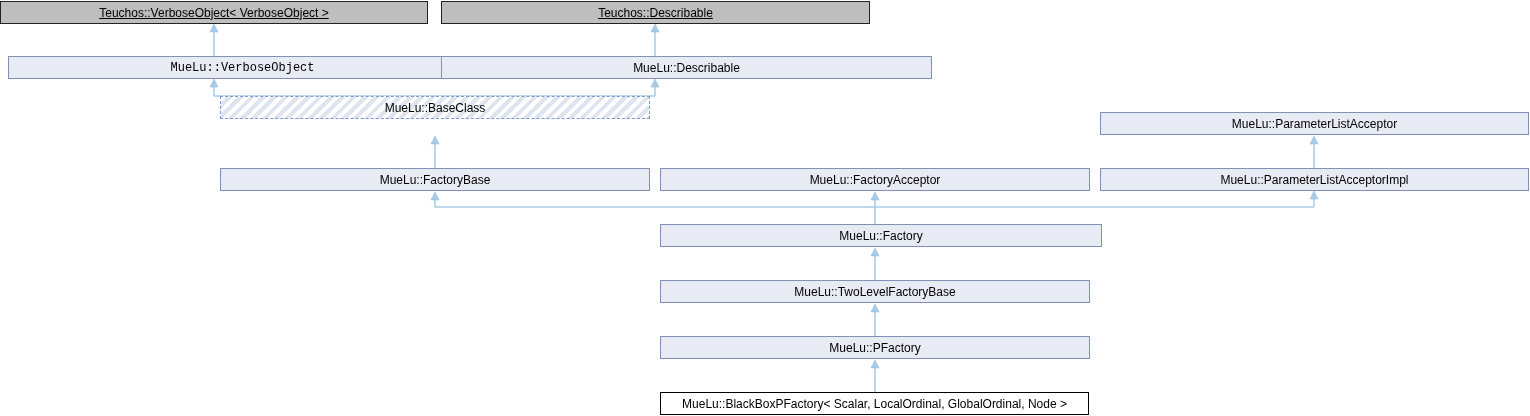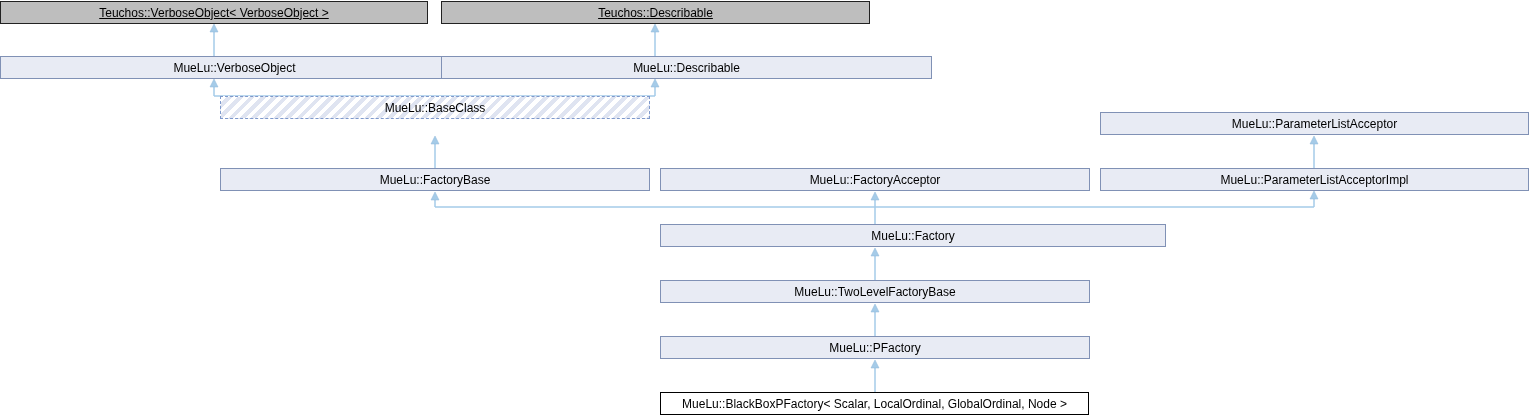--- a/index.html
+++ b/index.html
@@ -122,35 +122,35 @@
     <g>
       <path class="edge-line" d="M875,392 L875,367"></path>
       <polygon class="edge-arrow" points="875,360 871,368 879,368"></polygon>
     </g>
   </svg>
 
   <div class="node external" style="left:0px; top:1px; width:428px;">Teuchos::VerboseObject&lt; VerboseObject &gt;</div>
 
   <div class="node external" style="left:441px; top:1px; width:429px;">Teuchos::Describable</div>
 
-  <div class="node" style="left:0px; top:56px; width:469px;">MueLu::VerboseObject</div>
+  <div class="node" style="left:8px; top:56px; width:469px;font-family:Liberation Mono, monospace;">MueLu::VerboseObject</div>
 
   <div class="node" style="left:441px; top:56px; width:491px;">MueLu::Describable</div>
 
   <div class="node truncated" style="left:220px; top:96px; width:430px;">MueLu::BaseClass</div>
 
   <div class="node" style="left:1100px; top:112px; width:429px;">MueLu::ParameterListAcceptor</div>
 
   <div class="node" style="left:220px; top:168px; width:430px;">MueLu::FactoryBase</div>
 
   <div class="node" style="left:660px; top:168px; width:430px;">MueLu::FactoryAcceptor</div>
 
   <div class="node" style="left:1100px; top:168px; width:429px;">MueLu::ParameterListAcceptorImpl</div>
 
-  <div class="node" style="left:660px; top:224px; width:506px;">MueLu::Factory</div>
+  <div class="node" style="left:660px; top:224px; width:442px;">MueLu::Factory</div>
 
   <div class="node" style="left:660px; top:280px; width:430px;">MueLu::TwoLevelFactoryBase</div>
 
   <div class="node" style="left:660px; top:336px; width:430px;">MueLu::PFactory</div>
 
   <div class="node current" style="left:660px; top:392px; width:429px;">MueLu::BlackBoxPFactory&lt; Scalar, LocalOrdinal, GlobalOrdinal, Node &gt;</div>
 
 </div>
 
 </body></html>

